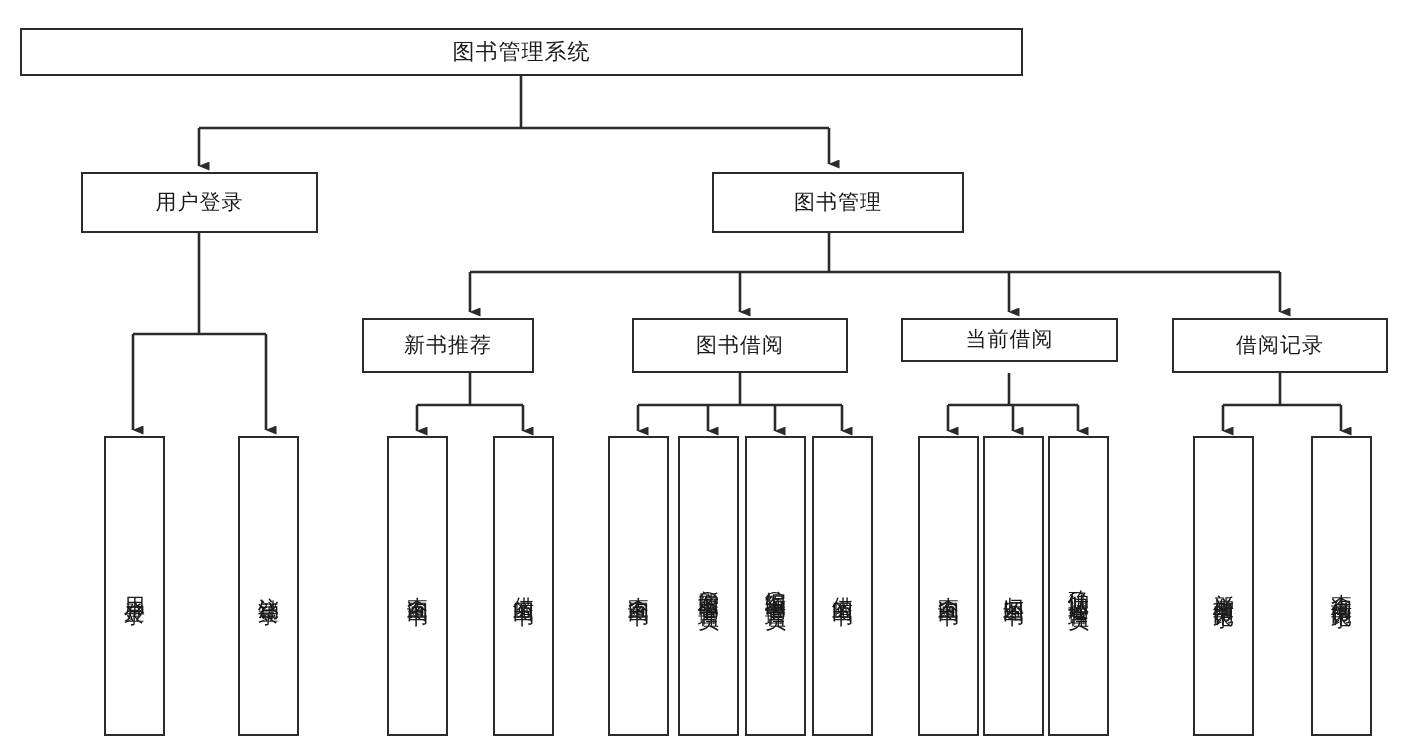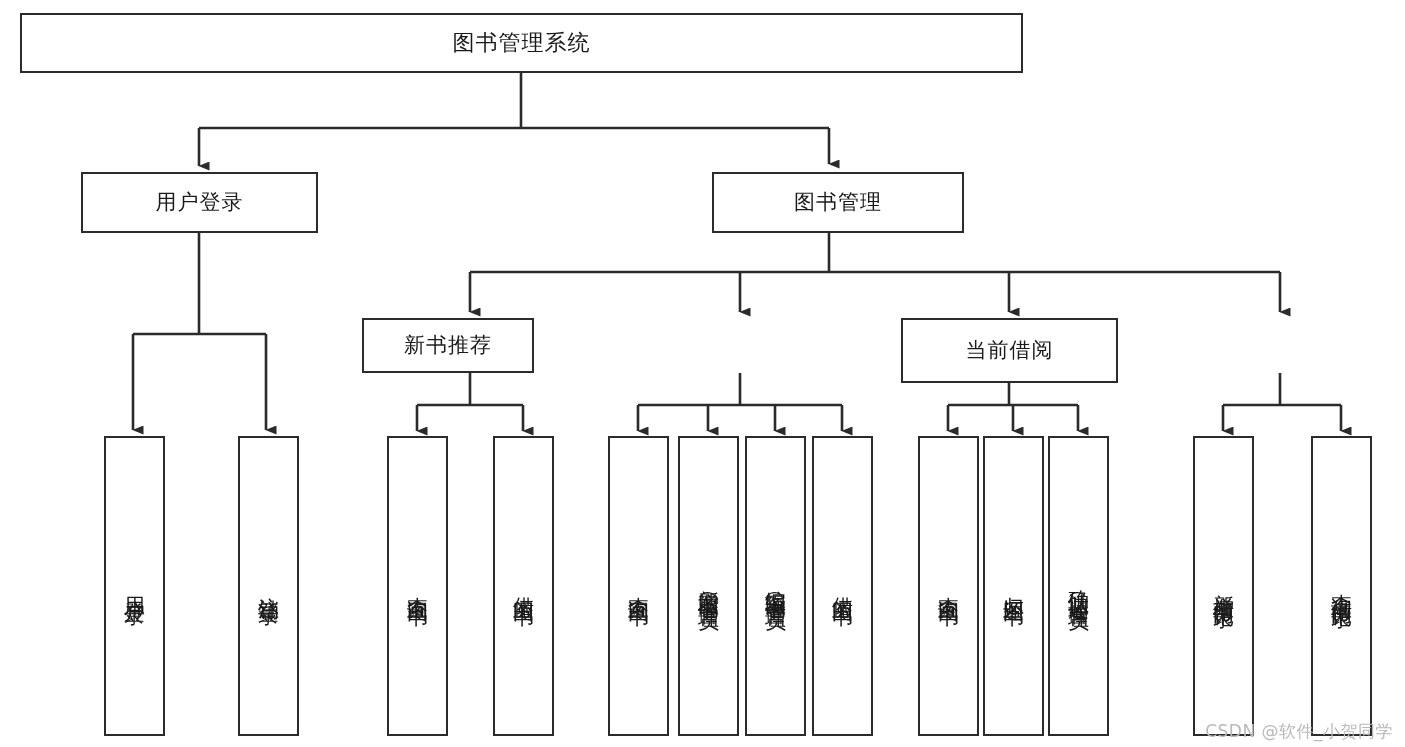--- a/index.html
+++ b/index.html
@@ -115,41 +115,47 @@
       <path d="M1013,405 L1013,431" marker-end="url(#arrowhead)"></path>
       <path d="M1078,405 L1078,431" marker-end="url(#arrowhead)"></path>
 
       <path d="M1280,373 L1280,405"></path>
       <path d="M1223,405 L1341,405"></path>
       <path d="M1223,405 L1223,431" marker-end="url(#arrowhead)"></path>
       <path d="M1341,405 L1341,431" marker-end="url(#arrowhead)"></path>
     </g>
   </svg>
 
-  <div class="node-box horizontal root" style="left:20px; top:13px; width:1003px; height:60px;">
+  <div class="node-box horizontal root" style="left:20px; top:28px; width:1003px; height:48px;">
     <span>图书管理系统</span>
   </div>
 
   <div class="node-box horizontal" style="left:81px; top:172px; width:237px; height:61px;">
     <span>用户登录</span>
   </div>
 
   <div class="node-box horizontal" style="left:712px; top:172px; width:252px; height:61px;">
     <span>图书管理</span>
   </div>
 
   <div class="node-box horizontal" style="left:362px; top:318px; width:172px; height:55px;">
     <span>新书推荐</span>
   </div>
 
-
-  <div class="node-box horizontal" style="left:901px; top:318px; width:217px; height:65px;">
+  <div class="node-box horizontal" style="left:632px; top:318px; width:216px; height:55px;">
+    <span>图书借阅</span>
+  </div>
+
+  <div class="node-box horizontal" style="left:901px; top:318px; width:217px; height:44px;">
     <span>当前借阅</span>
   </div>
 
+  <div class="node-box horizontal" style="left:1172px; top:318px; width:216px; height:55px;">
+    <span>借阅记录</span>
+  </div>
 
   <div class="node-box vertical" style="left:104px; top:436px; width:61px; height:300px;">
     <span class="vlabel">用户登录</span>
   </div>
   <div class="node-box vertical" style="left:238px; top:436px; width:61px; height:300px;">
     <span class="vlabel">注销登录</span>
   </div>
 
   <div class="node-box vertical" style="left:387px; top:436px; width:61px; height:300px;">
     <span class="vlabel">查询图书</span>
@@ -181,15 +187,14 @@
     <span class="vlabel">确认归还（管理员）</span>
   </div>
 
   <div class="node-box vertical" style="left:1193px; top:436px; width:61px; height:300px;">
     <span class="vlabel">新增借阅记录</span>
   </div>
   <div class="node-box vertical" style="left:1311px; top:436px; width:61px; height:300px;">
     <span class="vlabel">查询借阅记录</span>
   </div>
 
-  <div class="watermark">CSDN @软件_小贺同学</div>
 
 </div>
 
 </body></html>

